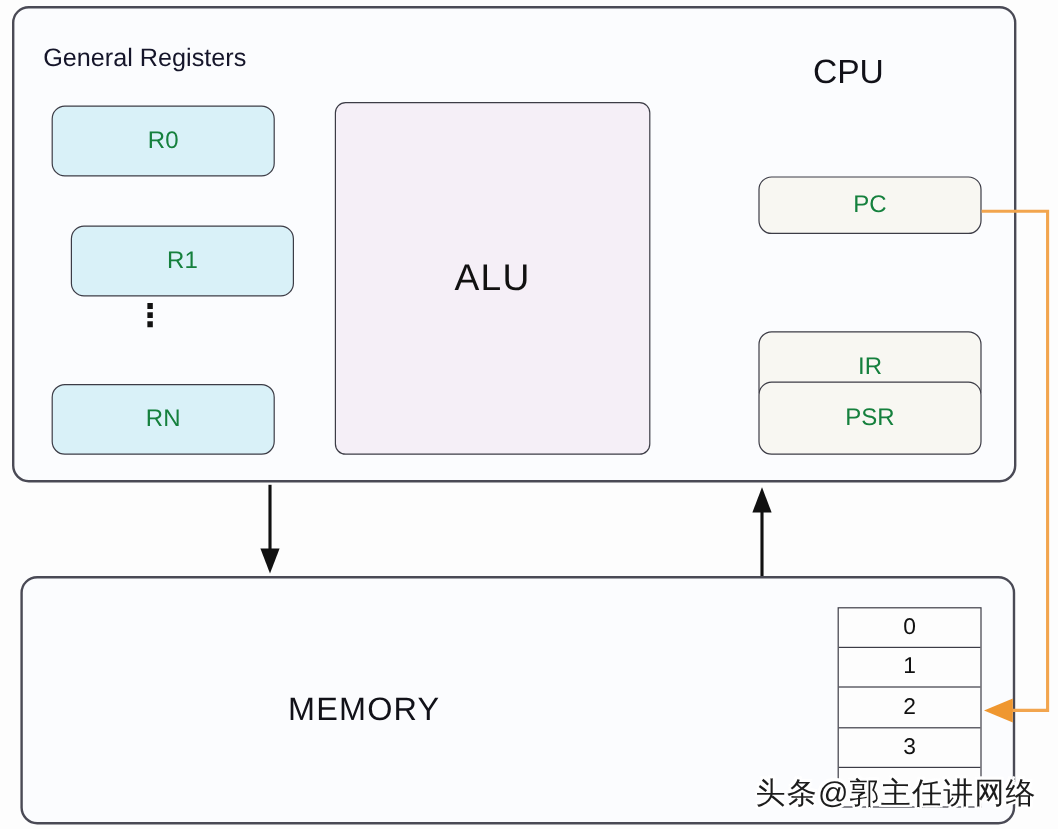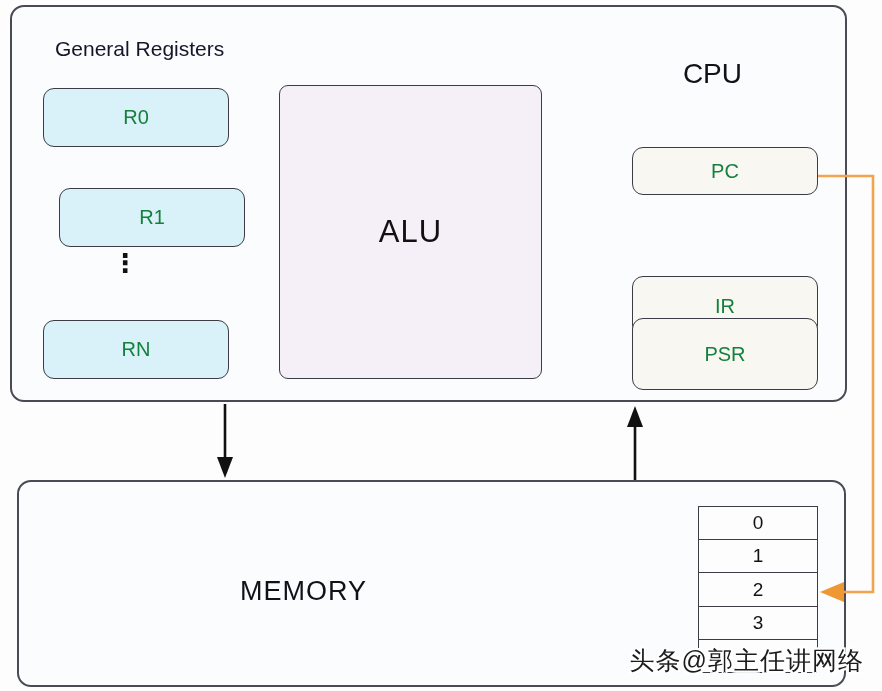--- a/index.html
+++ b/index.html
@@ -25,22 +25,22 @@
   }
   #cpu-box    { left: 10px; top: 5px;   width: 837px; height: 397px; }
   #memory-box { left: 17px; top: 480px; width: 829px; height: 207px; }
 
   .section-title {
     position: absolute;
     color: #15152a;
     font-size: 21px;
     white-space: nowrap;
   }
-  #gr-title  { left: 55px;  top: 37px; }
-  #cpu-label { left: 672px; top: 58px; width: 70px; text-align: right;
+  #gr-title  { left: 36px;  top: 37px; }
+  #cpu-label { left: 672px; top: 44px; width: 70px; text-align: center;
                font-size: 28px; color: #111118; }
   #memory-label {
     position: absolute; left: 240px; top: 576px; width: 282px;
     font-size: 27px; color: #111118;
     letter-spacing: 1px;
   }
 
   
   .reg {
     position: absolute;
@@ -56,21 +56,21 @@
     color: #15803d;
   }
   .reg.cyan  { background: var(--c-register_fill, #d9f1f8); }
   .reg.cream { background: var(--c-control_fill, #f8f7f2); }
 
   #reg-r0  { left: 43px;  top: 88px;  }
   #reg-r1  { left: 59px;  top: 171px; margin-top: 17px; }
   #reg-rn  { left: 43px;  top: 320px; }
   #reg-pc  { left: 632px; top: 147px; height: 48px; }
   #reg-ir  { left: 632px; top: 232px; height: 60px; margin-top: 44px; }
-  #reg-psr { left: 632px; top: 318px; height: 72px; }
+  #reg-psr { left: 632px; top: 318px; height: 61px; }
 
   #gr-ellipsis {
     position: absolute;
     left: 112px; top: 249px;
     width: 26px;
     text-align: center;
     font-size: 26px;
     font-weight: bold;
     color: #111;
     line-height: 1.1;

